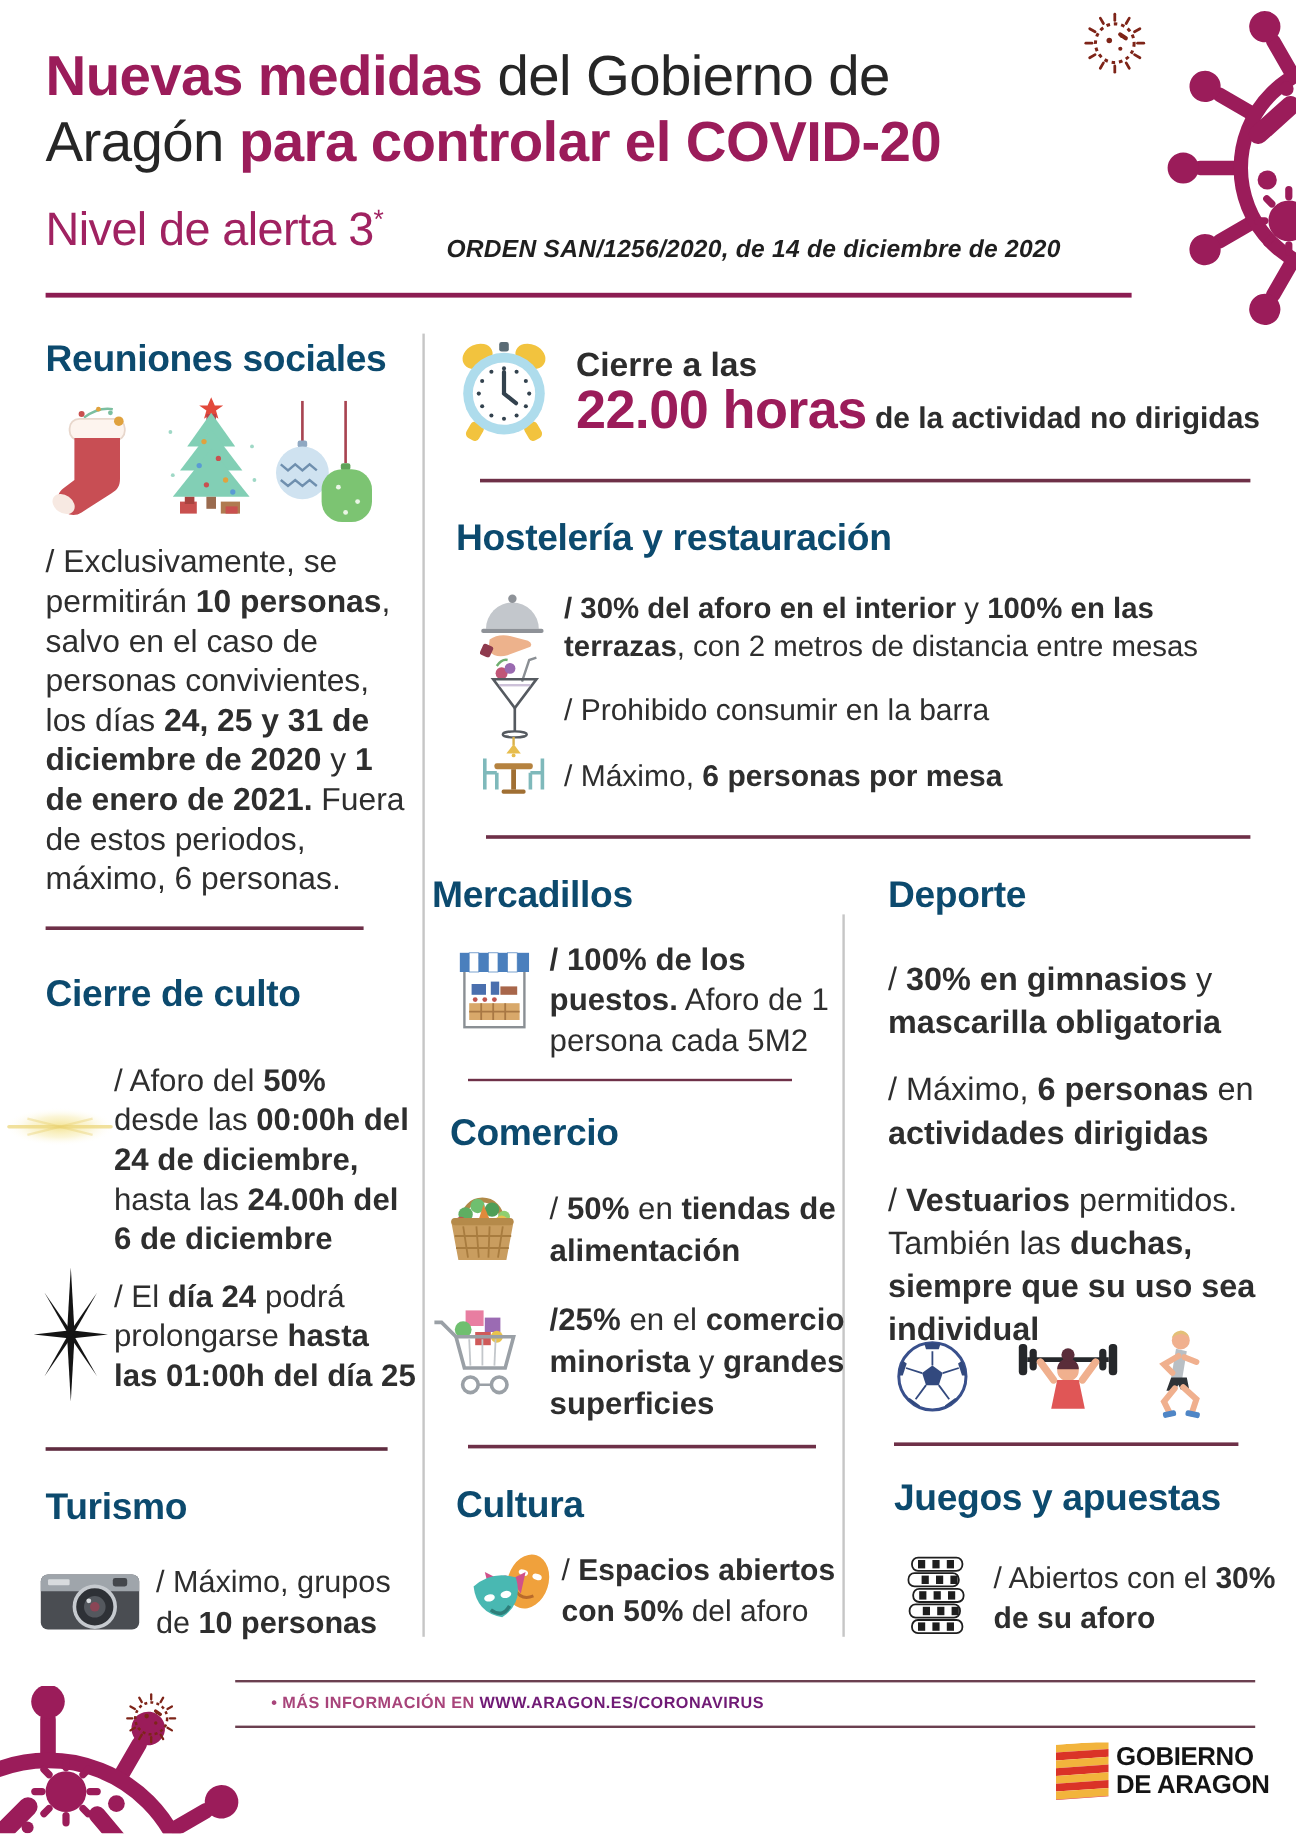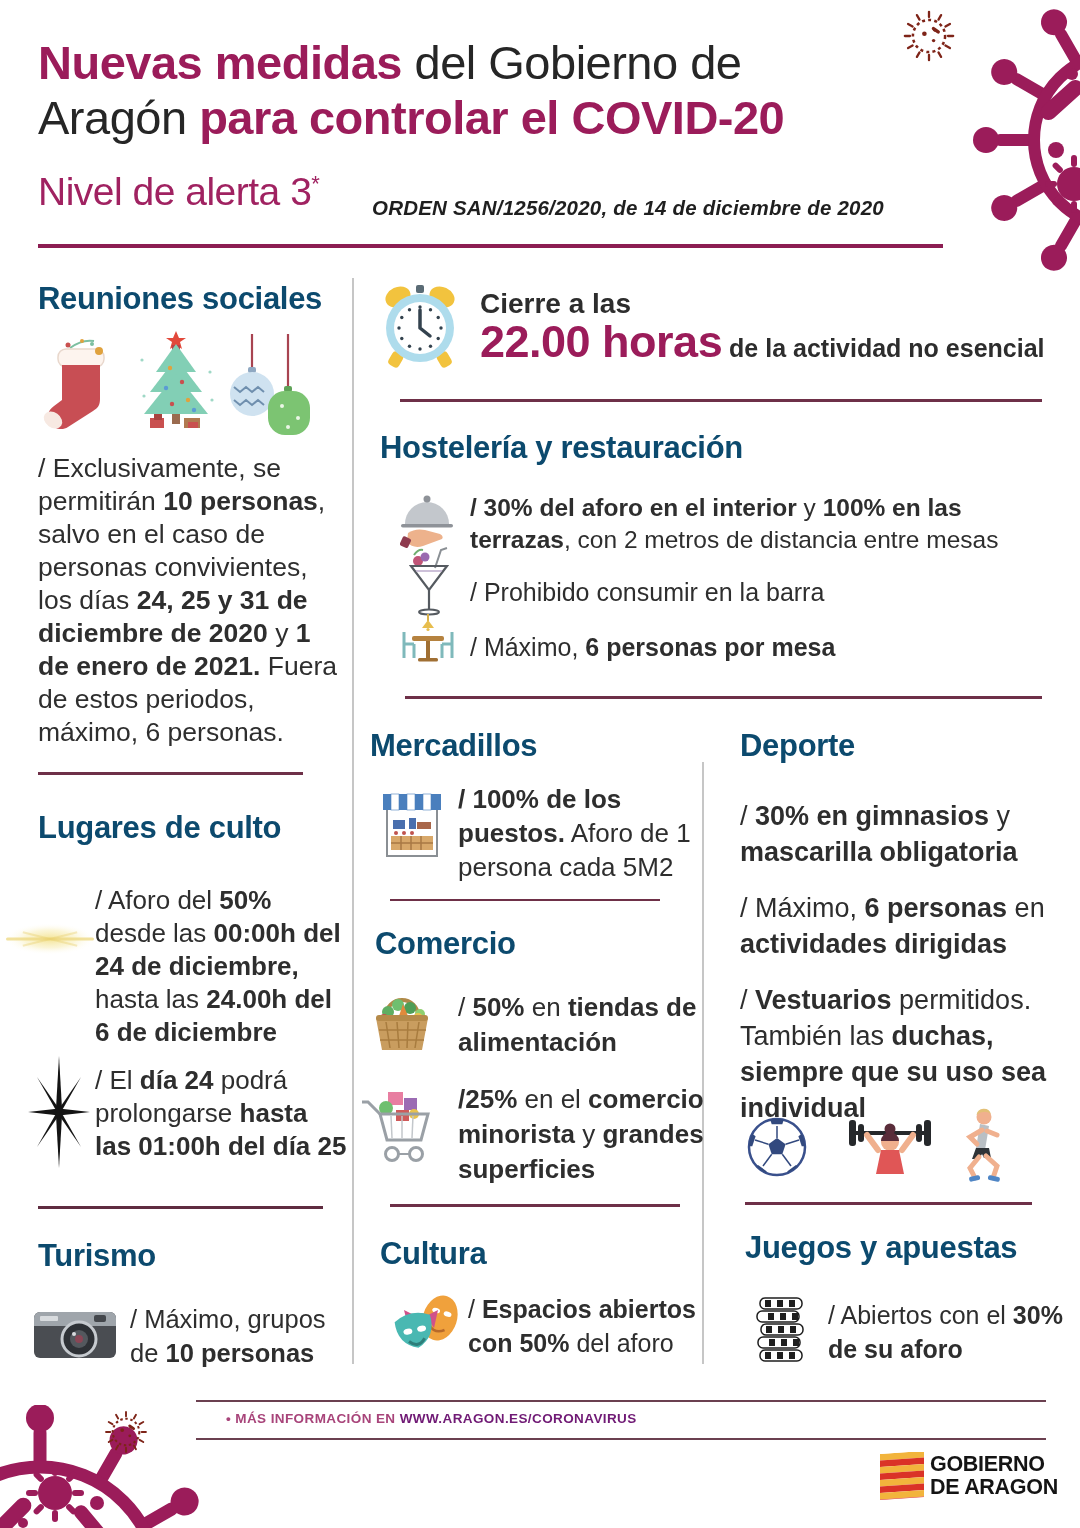--- a/index.html
+++ b/index.html
@@ -165,21 +165,21 @@
     <rect x="44" y="57" width="42" height="44" rx="17" fill="#7cc472"></rect>
     <circle cx="58" cy="72" r="2" fill="#eaf6e6"></circle>
       <circle cx="74" cy="84" r="2" fill="#eaf6e6"></circle>
       <circle cx="64" cy="93" r="2" fill="#eaf6e6"></circle>
   </svg>
 
   <p class="abs txt" style="left:38px;top:452px;width:300px;font-size:26.5px;line-height:33px;"><span>/ Exclusivamente, se permitirán </span><span class="b">10 personas</span><span>, salvo en el caso de personas convivientes, los días </span><span class="b">24, 25 y 31 de diciembre de 2020</span><span> y </span><span class="b">1 de enero de 2021.</span><span> Fuera de estos periodos, máximo, 6 personas.</span></p>
 
   <div class="rule-h" style="left:38px;top:772px;width:265px;height:2.5px;"></div>
 
-  <h2 class="abs sec-h" style="left:38px;top:810px;">Lugares de culto</h2>
+  <h2 class="abs sec-h" style="left:38px;top:810px;">Cierre de culto</h2>
 
   <svg class="abs" style="left:2px;top:910px;" width="96" height="58" viewBox="0 0 96 58">
     <defs>
       <radialGradient id="glow">
         <stop offset="0%" stop-color="#f3e28f" stop-opacity="0.95"></stop>
         <stop offset="55%" stop-color="#f7ecb0" stop-opacity="0.5"></stop>
         <stop offset="100%" stop-color="#ffffff" stop-opacity="0"></stop>
       </radialGradient>
     </defs>
     <ellipse cx="48" cy="29" rx="46" ry="16" fill="url(#glow)"></ellipse>
@@ -240,21 +240,21 @@
         <circle cx="23.8" cy="56.5" r="1.7"></circle>
       <circle cx="21" cy="46" r="1.7"></circle>
         <circle cx="23.8" cy="35.5" r="1.7"></circle>
         <circle cx="31.5" cy="27.8" r="1.7"></circle>
     </g>
     <path d="M42 46 L42 28 M42 46 L52 54" stroke="#33424e" stroke-width="3.5" stroke-linecap="round" fill="none"></path>
   </svg>
 
   <div class="abs close-l1" style="left:480px;top:288px;">Cierre a las</div>
   <div class="abs close-row" style="left:480px;top:316px;">
-    <span class="close-time">22.00 horas</span><span class="close-suf"> de la actividad no esencial</span>
+    <span class="close-time">22.00 horas</span><span class="close-suf"> de la actividad no dirigidas</span>
   </div>
 
   <div class="rule-h" style="left:400px;top:399px;width:642px;height:2.5px;"></div>
 
   <h2 class="abs sec-h" style="left:380px;top:430px;">Hostelería y restauración</h2>
 
   <svg class="abs" style="left:400px;top:488px;" width="54" height="60" viewBox="0 0 54 60">
     <path d="M5 36 a22 22 0 0 1 44 0 z" fill="#c3c7cc"></path>
     <circle cx="27" cy="11" r="3.5" fill="#8e9298"></circle>
     <rect x="1" y="36" width="52" height="3.5" rx="1.75" fill="#8e9298"></rect>
@@ -287,21 +287,21 @@
     <g stroke="#7fb9bb" stroke-width="3" fill="none">
       <path d="M8 18 v26 M8 30 h10 M18 30 v14"></path>
       <path d="M56 18 v26 M56 30 h-10 M46 30 v14"></path>
     </g>
   </svg>
 
   <p class="abs txt" style="left:470px;top:631px;width:560px;font-size:25px;line-height:32px;"><span>/  Máximo, </span><span class="b">6 personas por mesa</span></p>
 
   <div class="rule-h" style="left:405px;top:696px;width:637px;height:2.5px;"></div>
 
-  <h2 class="abs sec-h" style="left:370px;top:728px;">Mercadillos</h2>
+  <h2 class="abs sec-h" style="left:360px;top:728px;">Mercadillos</h2>
 
   <svg class="abs" style="left:383px;top:788px;" width="58" height="76" viewBox="0 0 58 76">
     <rect x="4" y="10" width="50" height="58" fill="none" stroke="#8a8f94" stroke-width="2"></rect>
     <g>
       <rect x="0" y="6" width="8" height="16" fill="#4a7fbd"></rect>
         <rect x="8" y="6" width="8" height="16" fill="#fff" stroke="#4a7fbd" stroke-width="0.6"></rect>
       <rect x="16" y="6" width="8" height="16" fill="#4a7fbd"></rect>
         <rect x="24" y="6" width="8" height="16" fill="#fff" stroke="#4a7fbd" stroke-width="0.6"></rect>
       <rect x="32" y="6" width="8" height="16" fill="#4a7fbd"></rect>
         <rect x="40" y="6" width="8" height="16" fill="#fff" stroke="#4a7fbd" stroke-width="0.6"></rect>

